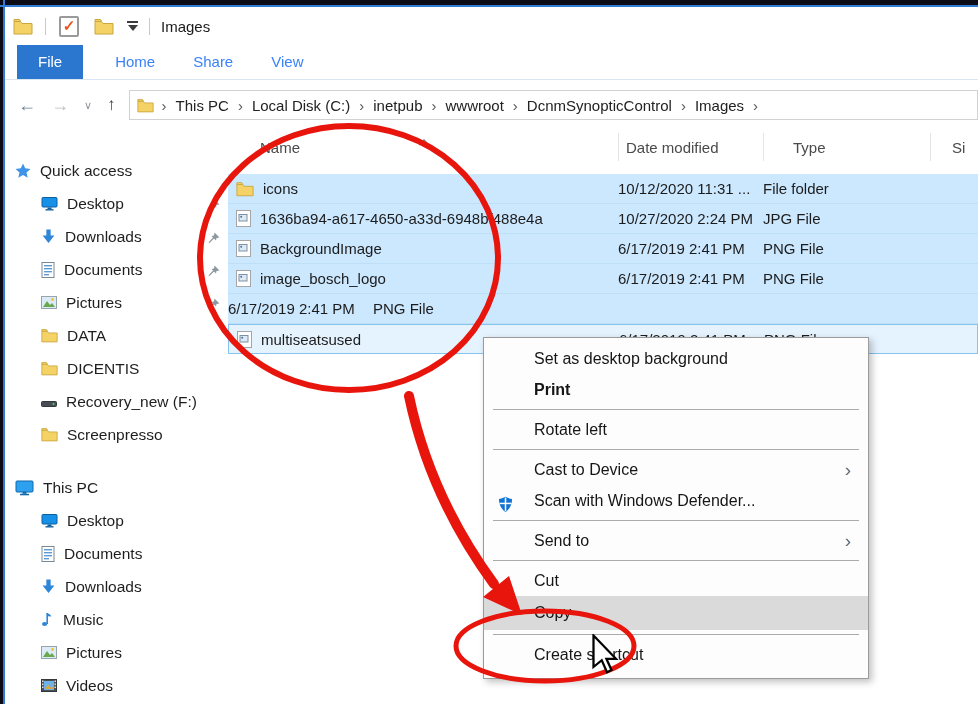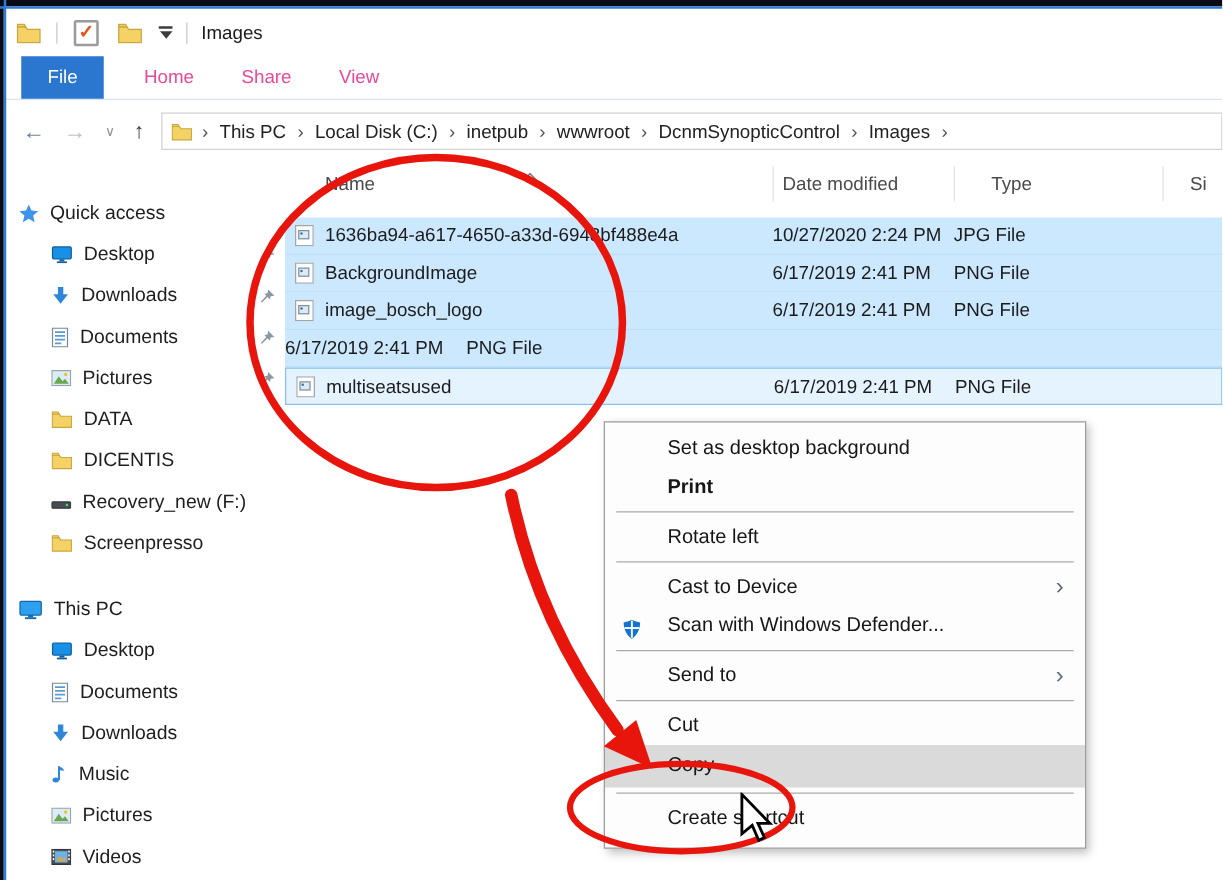--- a/index.html
+++ b/index.html
@@ -19,21 +19,21 @@
   .qat-sep { width:1px; height:17px; background:#c9c9c9; }
   .qat-title { font-size:15px; color:#1a1a1a; }
   .qat-check { width:20px; height:21px; background:#fff; border:2px solid #9a9a9a; border-radius:2px;
                color:#e8521a; font-size:15px; font-weight:bold; line-height:16px; text-align:center; }
   .qat-dd { display:flex; flex-direction:column; align-items:center; }
   .qat-dd .bar { width:11px; height:2px; background:#3c3c3c; margin-bottom:2px; }
   .qat-dd .tri { width:0; height:0; border-left:5px solid transparent; border-right:5px solid transparent; border-top:6px solid #3c3c3c; }
 
   
   .tabstrip { position:absolute; top:45px; left:5px; right:0; height:35px; border-bottom:1px solid #d9e6f2; display:flex; }
-  .tab { height:34px; line-height:34px; font-size:15px; color:#ec4899; padding:0 19px; }
+  .tab { height:34px; line-height:34px; font-size:15px; color:#3b82f6; padding:0 19px; }
   .tab-file { background:#2b77cf; color:#fff; padding:0 21px; margin-left:12px; margin-right:13px; }
 
   
   .addressrow { position:absolute; top:88px; left:5px; right:0; height:34px; display:flex; align-items:center; }
   .navicons { display:flex; align-items:center; gap:15px; padding:0 13px 0 13px; }
   .nav-back { font-size:18px; color:#6d7f96; }
   .nav-fwd  { font-size:18px; color:#b9bfc7; }
   .nav-drop { font-size:11px; color:#8f959b; }
   .nav-up   { font-size:17px; color:#404040; }
   .addressbox { flex:1; height:30px; border:1px solid #d2d2d2; display:flex; align-items:center; padding-left:7px; font-size:15px; color:#222; background:#fff; }
@@ -349,20 +349,33 @@
         <span class="fl-h-type">Type</span>
         <span class="fl-h-size">Si</span>
         <span class="col-line" style="left:390px"></span>
         <span class="col-line" style="left:535px"></span>
         <span class="col-line" style="left:702px"></span>
       </div>
       <div class="rows">
         <div class="frow">
           <span class="c-name">
             <span class="icon">
+              <svg width="18" height="16" viewBox="0 0 20 17">
+                  <path d="M1 3.5 h6.5 l1.5 2 H19 v10.5 H1 Z" fill="#f5d266" stroke="#c9a63e"></path>
+                  <path d="M1 3.5 V1.5 h5.5 l1 2 Z" fill="#f5d266" stroke="#c9a63e"></path>
+                </svg>
+            </span>
+            <span>icons</span>
+          </span>
+          <span class="c-date">10/12/2020 11:31 ...</span>
+          <span class="c-type">File folder</span>
+        </div>
+        <div class="frow">
+          <span class="c-name">
+            <span class="icon">
               <svg width="15" height="17" viewBox="0 0 15 17">
                   <rect x="0.5" y="0.5" width="14" height="16" fill="#fff" stroke="#a5a5a5"></rect>
                   <rect x="3" y="4.5" width="8" height="6.5" fill="#dde9f3" stroke="#7a92a8"></rect>
                   <circle cx="5.2" cy="6.8" r="1" fill="#4a7096"></circle>
                 </svg>
             </span>
             <span>1636ba94-a617-4650-a33d-6948bf488e4a</span>
           </span>
           <span class="c-date">10/27/2020 2:24 PM</span>
           <span class="c-type">JPG File</span>

